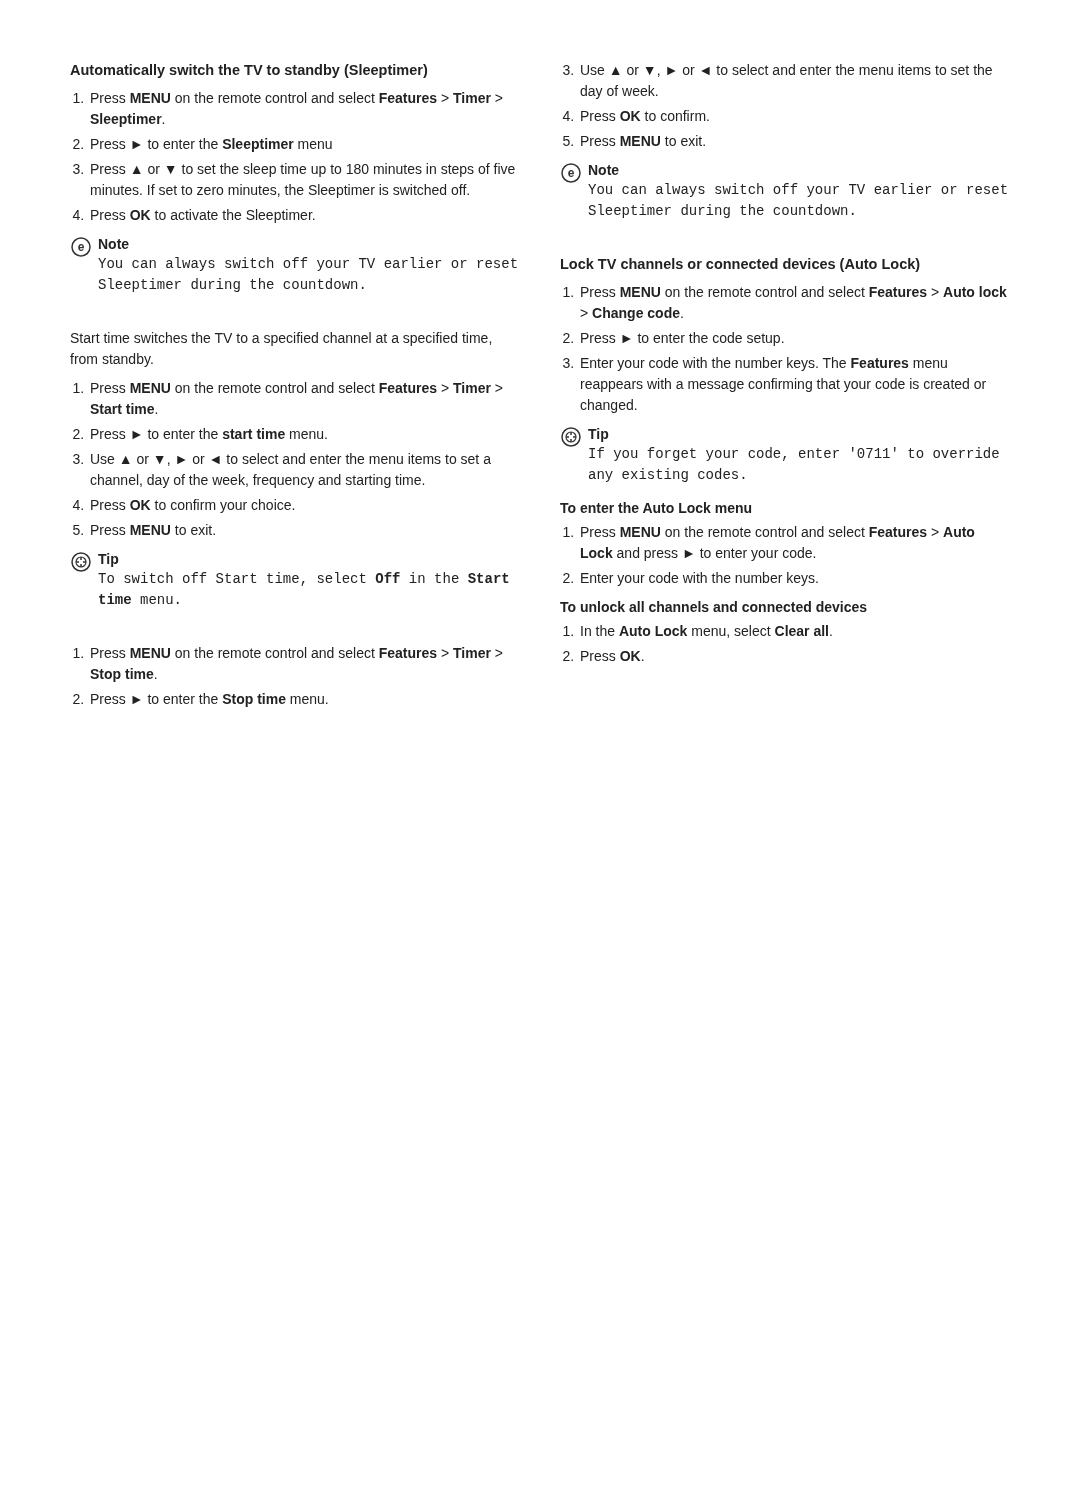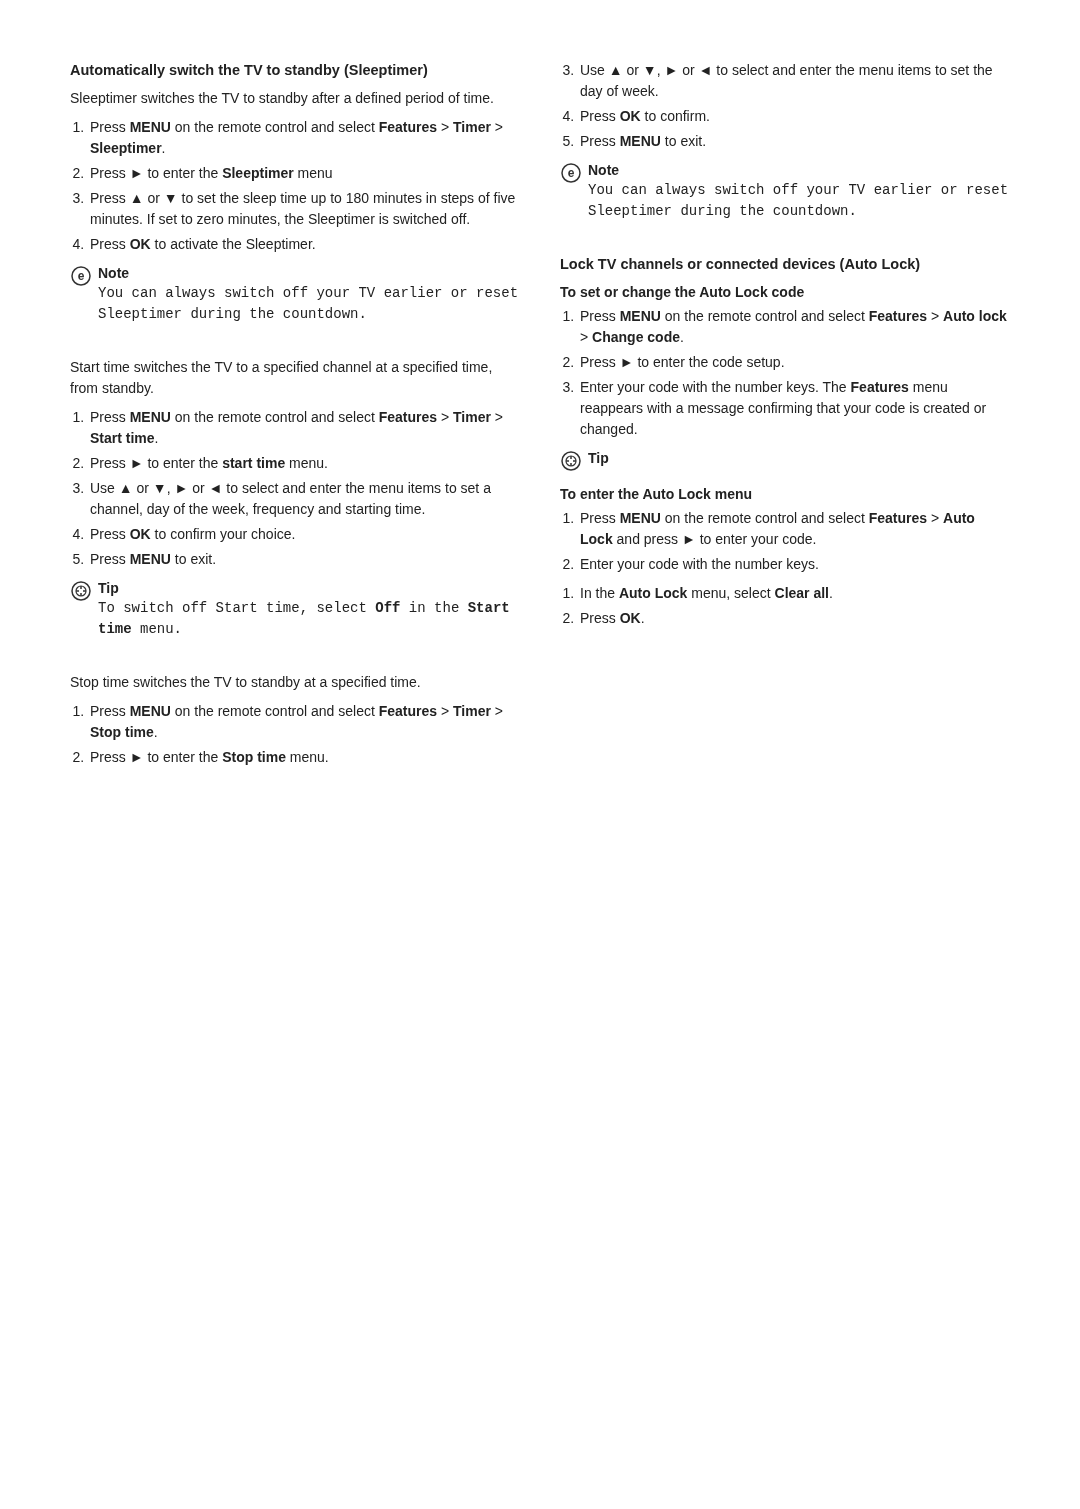--- a/index.html
+++ b/index.html
@@ -122,21 +122,20 @@
 </head>
 <body>
 
 <div class="page">
   <div class="two-col">
 
     <div class="col">
 
       <div class="section">
         <div class="section-heading">Automatically switch the TV to standby (Sleeptimer)</div>
-        <div class="section-body">Sleeptimer switches the TV to standby after a defined period of time.</div>
         <ol>
           <li>Press <b>MENU</b> on the remote control and select <b>Features</b> &gt; <b>Timer</b> &gt; <b>Sleeptimer</b>.</li>
           <li>Press ► to enter the <b>Sleeptimer</b> menu</li>
           <li>Press ▲ or ▼ to set the sleep time up to 180 minutes in steps of five minutes. If set to zero minutes, the Sleeptimer is switched off.</li>
           <li>Press <b>OK</b> to activate the Sleeptimer.</li>
         </ol>
         <div class="note-box">
           <div class="note-icon">
             <svg viewBox="0 0 22 22" width="22" height="22">
               <circle cx="11" cy="11" r="9" fill="none" stroke="#333" stroke-width="1.5"></circle>
@@ -171,21 +170,20 @@
             </svg>
           </div>
           <div class="tip-content">
             <span class="tip-label">Tip</span>
             <span class="tip-text">To switch off Start time, select <b>Off</b> in the <b>Start time</b> menu.</span>
           </div>
         </div>
       </div>
 
       <div class="section">
-        <div class="section-body">Stop time switches the TV to standby at a specified time.</div>
         <ol>
           <li>Press <b>MENU</b> on the remote control and select <b>Features</b> &gt; <b>Timer</b> &gt; <b>Stop time</b>.</li>
           <li>Press ► to enter the <b>Stop time</b> menu.</li>
         </ol>
       </div>
 
     </div>
 
     <div class="col">
 
@@ -205,48 +203,49 @@
           <div class="note-content">
             <span class="note-label">Note</span>
             <span class="note-text">You can always switch off your TV earlier or reset Sleeptimer during the countdown.</span>
           </div>
         </div>
       </div>
 
       <div class="section">
         <div class="section-heading">Lock TV channels or connected devices (Auto Lock)</div>
 
-        <div class="sub-heading">To set or change the Auto Lock code</div>
         <ol>
           <li>Press <b>MENU</b> on the remote control and select <b>Features</b> &gt; <b>Auto lock</b> &gt; <b>Change code</b>.</li>
           <li>Press ► to enter the code setup.</li>
           <li>Enter your code with the number keys. The <b>Features</b> menu reappears with a message confirming that your code is created or changed.</li>
         </ol>
         <div class="tip-box">
           <div class="tip-icon">
             <svg viewBox="0 0 22 22" width="22" height="22">
               <circle cx="11" cy="11" r="9" fill="none" stroke="#333" stroke-width="1.5"></circle>
               <circle cx="11" cy="11" r="5" fill="none" stroke="#333" stroke-width="1.2"></circle>
               <line x1="11" y1="6" x2="11" y2="9" stroke="#333" stroke-width="1.5"></line>
               <line x1="11" y1="13" x2="11" y2="16" stroke="#333" stroke-width="1.5"></line>
               <line x1="6" y1="11" x2="9" y2="11" stroke="#333" stroke-width="1.5"></line>
               <line x1="13" y1="11" x2="16" y2="11" stroke="#333" stroke-width="1.5"></line>
             </svg>
           </div>
           <div class="tip-content">
             <span class="tip-label">Tip</span>
+            <span class="tip-text">If you forget your code, enter '0711' to override any existing codes.</span>
           </div>
         </div>
 
         <div class="sub-heading">To enter the Auto Lock menu</div>
         <ol>
           <li>Press <b>MENU</b> on the remote control and select <b>Features</b> &gt; <b>Auto Lock</b> and press ► to enter your code.</li>
           <li>Enter your code with the number keys.</li>
         </ol>
 
+        <div class="sub-heading">To unlock all channels and connected devices</div>
         <ol>
           <li>In the <b>Auto Lock</b> menu, select <b>Clear all</b>.</li>
           <li>Press <b>OK</b>.</li>
         </ol>
       </div>
 
     </div>
   </div>
 </div>
 

